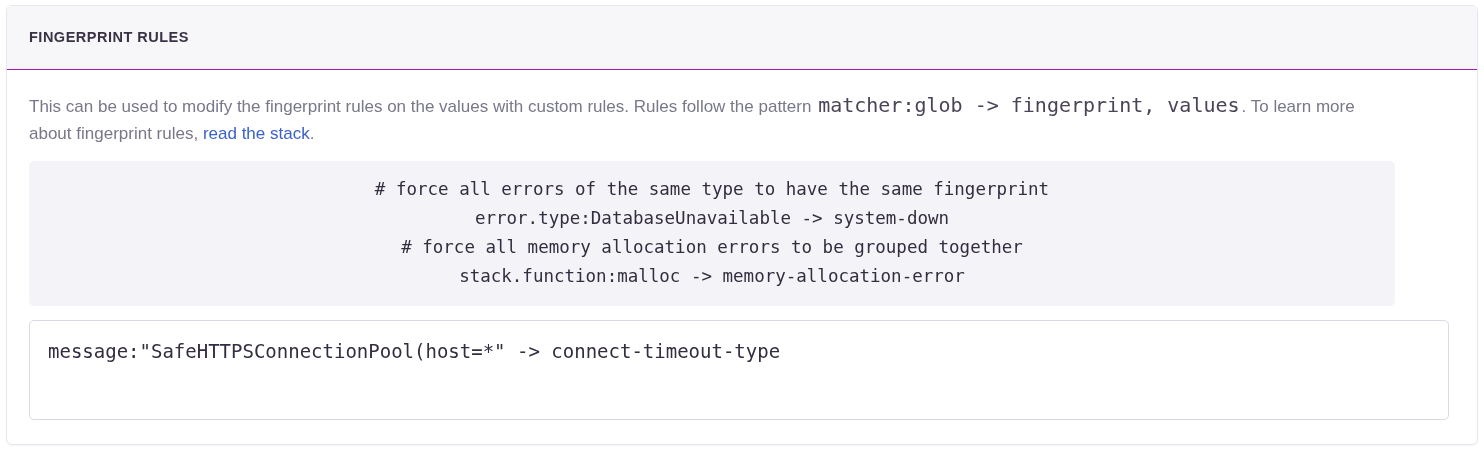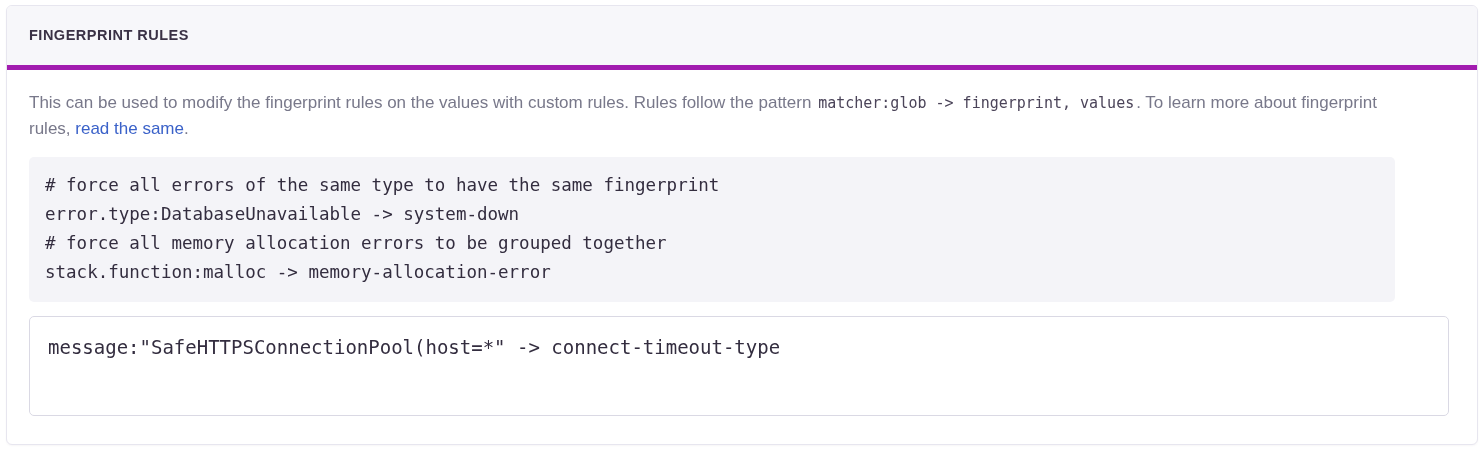--- a/index.html
+++ b/index.html
@@ -26,21 +26,21 @@
     border: 1px solid #e7e6ef;
     border-radius: 6px;
     box-shadow: 0 1px 2px rgba(43,34,51,0.04);
     overflow: hidden;
   }
 
   .panel-header {
     box-sizing: border-box;
     height: 64px;
     background: #f7f7fa;
-    border-bottom: 5px solid #a21caf;
+    border-bottom: 1px solid #a21caf;
     display: flex;
     align-items: center;
     padding: 0 22px;
   }
 
   .panel-title {
     font-size: 14.5px;
     font-weight: bold;
     letter-spacing: 0.5px;
     color: #3a3145;
@@ -56,21 +56,21 @@
   .description {
     font-size: 17px;
     line-height: 1.55;
     color: #78788a;
     margin: 0 0 14px 0;
     max-width: 1348px;
   }
 
   .inline-code {
     font-family: "DejaVu Sans Mono", "Liberation Mono", monospace;
-    font-size: 15px;
+    font-size: 20px;
     color: #4b4459;
     white-space: nowrap;
     padding: 0 2px;
   }
 
   .doc-link {
     color: #3b62c9;
     text-decoration: none;
     cursor: pointer;
   }
@@ -81,20 +81,21 @@
     width: 1366px;
     background: #f4f4f8;
     border-radius: 5px;
     padding: 14px 16px 15px 16px;
     font-family: "DejaVu Sans Mono", "Liberation Mono", monospace;
     font-size: 17.5px;
     line-height: 29px;
     color: #332d3f;
     white-space: pre;
     overflow: hidden;
+    text-align: center;
   }
 
   .rules-input {
     box-sizing: border-box;
     display: block;
     margin-top: 14px;
     width: 1420px;
     height: 100px;
     background: #ffffff;
     border: 1px solid #dad9e4;
@@ -115,21 +116,21 @@
 <body>
 
 <div class="panel">
 
   <div class="panel-header">
     <div class="panel-title">Fingerprint Rules</div>
   </div>
 
   <div class="panel-body">
 
-    <p class="description"><span>This can be used to modify the fingerprint rules on the values with custom rules. Rules follow the pattern </span><code class="inline-code">matcher:glob -&gt; fingerprint, values</code><span>. To learn more about fingerprint rules, </span><a class="doc-link" href="#">read the same</a><span>.</span></p>
+    <p class="description"><span>This can be used to modify the fingerprint rules on the values with custom rules. Rules follow the pattern </span><code class="inline-code">matcher:glob -&gt; fingerprint, values</code><span>. To learn more about fingerprint rules, </span><a class="doc-link" href="#">read the stack</a><span>.</span></p>
 
     <pre class="code-block"># force all errors of the same type to have the same fingerprint
 error.type:DatabaseUnavailable -&gt; system-down
 # force all memory allocation errors to be grouped together
 stack.function:malloc -&gt; memory-allocation-error</pre>
 
     <textarea class="rules-input" spellcheck="false" placeholder="matcher:glob -&gt; fingerprint, values" style="">message:"SafeHTTPSConnectionPool(host=*" -&gt; connect-timeout-type</textarea>
 
   </div>
 </div>

